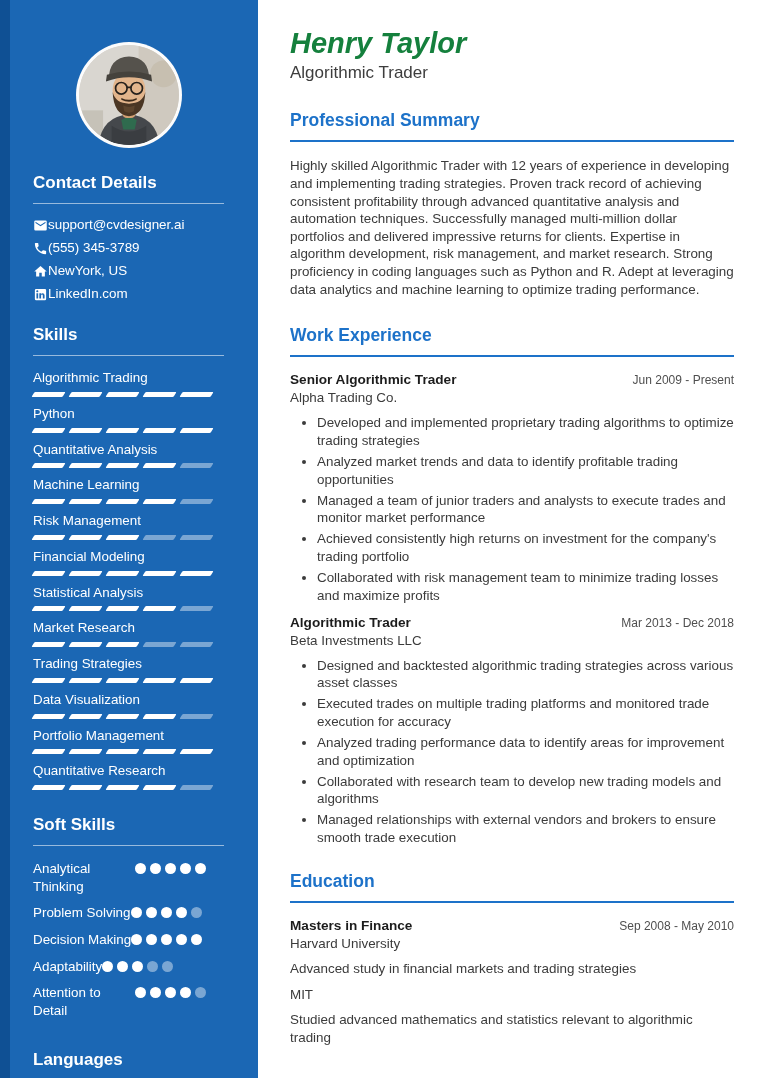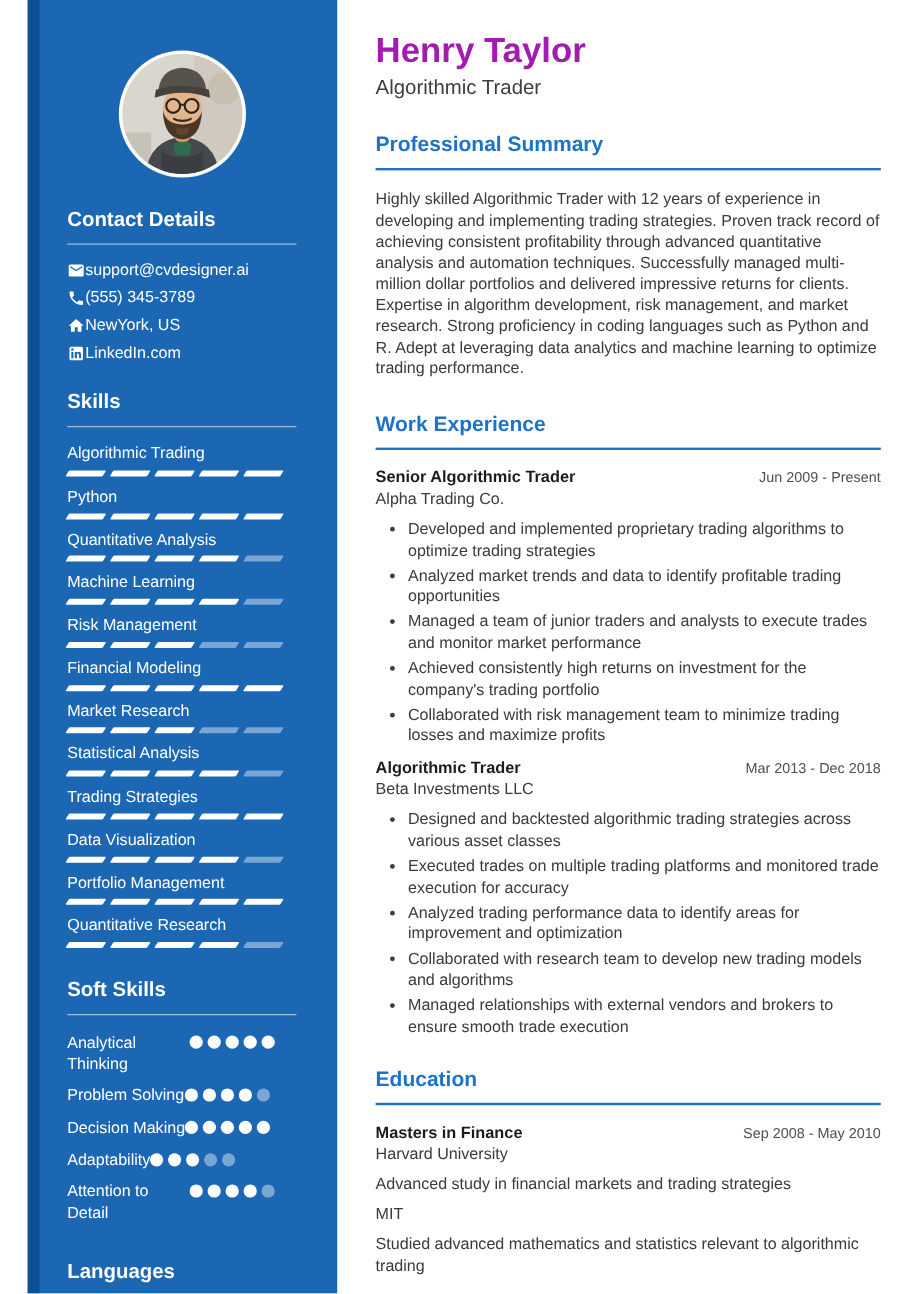--- a/index.html
+++ b/index.html
@@ -8,21 +8,21 @@
     width: 768px; height: 1078px; overflow: hidden;
     font-family: "Liberation Sans", "DejaVu Sans", sans-serif;
     color: #3b3b3b;
   }
   .page { display: flex; width: 768px; height: 1078px; background: #fff; }
 
   
   .sidebar {
     position: relative; width: 258px; flex: 0 0 258px; height: 100%;
     background: var(--sidebar-blue, #1b67b4); color: #fff;
-    padding: 0 34px 0 33px; overflow: hidden; margin-left: 23px;
+    padding: 0 34px 0 33px; overflow: hidden;
   }
   .sidebar-edge {
     position: absolute; left: 0; top: 0; width: 10px; height: 100%;
     background: var(--sidebar-edge, #0f5094);
   }
   .avatar-wrap {
     width: 106px; height: 106px; border-radius: 50%;
     margin: 42px auto 0; overflow: hidden;
     border: 3px solid rgba(255,255,255,0.92);
     background: #d9d6d0;
@@ -58,21 +58,21 @@
   .soft-label { font-size: 13.4px; line-height: 1.32; max-width: 102px; }
   .dots { display: flex; gap: 4px; padding-top: 3px; }
   .dot {
     width: 11px; height: 11px; border-radius: 50%;
     background: rgba(255,255,255,0.42);
   }
   .dot.on { background: #ffffff; }
 
   
   .main { flex: 1 1 auto; padding: 27px 34px 0 32px; background: #fff; }
-  .name { font-size: 29px; font-weight: 700; color: #a21caf; line-height: 1.15; }
+  .name { font-size: 29px; font-weight: 700; color: #15803d; line-height: 1.15; font-style: italic; }
   .subtitle { font-size: 17px; color: #3d3d3d; margin-top: 3px; }
 
   .main-section { margin-top: 27px; }
   .main-heading {
     font-size: 17.5px; font-weight: 700; color: var(--accent-blue, #1d72c9);
     padding-bottom: 9px; margin-bottom: 15px;
     border-bottom: 2px solid var(--accent-blue, #1d72c9);
   }
   .summary-text { font-size: 13.4px; line-height: 1.315; color: #3b3b3b; }
 
@@ -232,37 +232,37 @@
             <div class="bar">
               <span class="seg on"></span>
               <span class="seg on"></span>
               <span class="seg on"></span>
               <span class="seg on"></span>
               <span class="seg on"></span>
             </div>
           </div>
 
           <div class="skill">
+            <div class="skill-label">Statistical Analysis</div>
+            <div class="bar">
+              <span class="seg on"></span>
+              <span class="seg on"></span>
+              <span class="seg on"></span>
+              <span class="seg on"></span>
+              <span class="seg"></span>
+            </div>
+          </div>
+
+          <div class="skill">
             <div class="skill-label">Market Research</div>
             <div class="bar">
               <span class="seg on"></span>
               <span class="seg on"></span>
               <span class="seg on"></span>
               <span class="seg"></span>
-              <span class="seg"></span>
-            </div>
-          </div>
-
-          <div class="skill">
-            <div class="skill-label">Statistical Analysis</div>
-            <div class="bar">
-              <span class="seg on"></span>
-              <span class="seg on"></span>
-              <span class="seg on"></span>
-              <span class="seg on"></span>
               <span class="seg"></span>
             </div>
           </div>
 
           <div class="skill">
             <div class="skill-label">Trading Strategies</div>
             <div class="bar">
               <span class="seg on"></span>
               <span class="seg on"></span>
               <span class="seg on"></span>

